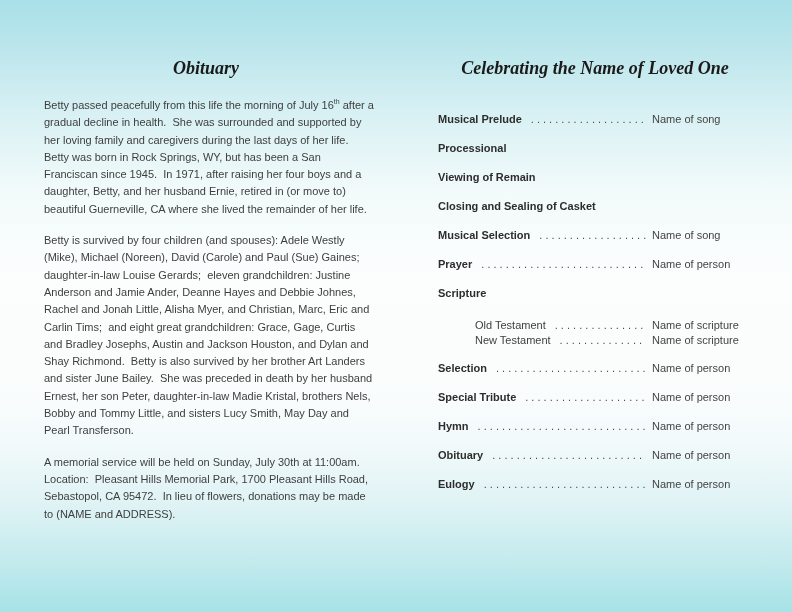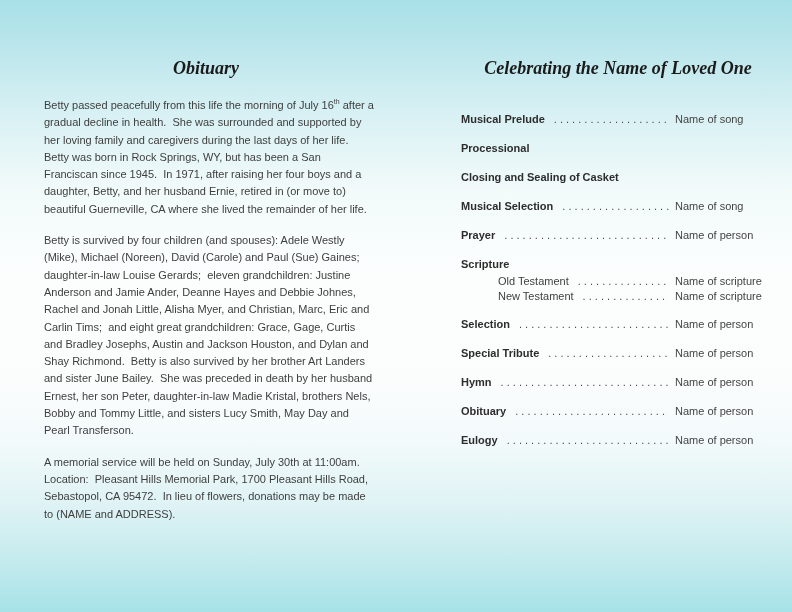--- a/index.html
+++ b/index.html
@@ -20,21 +20,20 @@
       #f3fafb 72%,
       #e0f3f5 82%,
       #c6ebee 91%,
       #a6e2e7 100%);
     font-family: "Liberation Sans", sans-serif;
   }
   .spread {
     display: flex;
     width: 792px;
     height: 612px;
-    gap: 23px;
   }
   .page {
     box-sizing: border-box;
     width: 396px;
     flex: none;
   }
   .page-left  { padding: 56px 24px 0 44px; }
   .page-right { padding: 56px 40px 0 42px; }
 
   .page-title {
@@ -98,21 +97,21 @@
     white-space: nowrap;
     color: #4a4a4a;
     margin: 0 6px 0 9px;
   }
   .program-row .value {
     flex: none;
     width: 100px;
     color: #444444;
     overflow: hidden;
   }
-  .program-row.group-label { margin-bottom: 3px; }
+  .program-row.group-label { margin-bottom: 18px; }
   .program-row.sub {
     margin-left: 37px;
     margin-bottom: 0;
     line-height: 15px;
   }
   .program-row.sub .label {
     font-weight: normal;
     color: #3e3e3e;
   }
   .program-row.sub-last { margin-bottom: 13px; }
@@ -140,20 +139,23 @@
     <div class="program-list">
         <div class="program-row">
           <span class="label">Musical Prelude</span>
           <span class="dots">. . . . . . . . . . . . . . . . . . . . . . . . . . . . . . . . . . . . . . . . . . . . . . . . . . . . . . . . . . . .</span>
           <span class="value">Name of song</span>
         </div>
         <div class="program-row">
           <span class="label">Processional</span>
         </div>
         <div class="program-row">
+          <span class="label">Viewing of Remain</span>
+        </div>
+        <div class="program-row">
           <span class="label">Closing and Sealing of Casket</span>
         </div>
         <div class="program-row">
           <span class="label">Musical Selection</span>
           <span class="dots">. . . . . . . . . . . . . . . . . . . . . . . . . . . . . . . . . . . . . . . . . . . . . . . . . . . . . . . . . . . .</span>
           <span class="value">Name of song</span>
         </div>
         <div class="program-row">
           <span class="label">Prayer</span>
           <span class="dots">. . . . . . . . . . . . . . . . . . . . . . . . . . . . . . . . . . . . . . . . . . . . . . . . . . . . . . . . . . . .</span>

